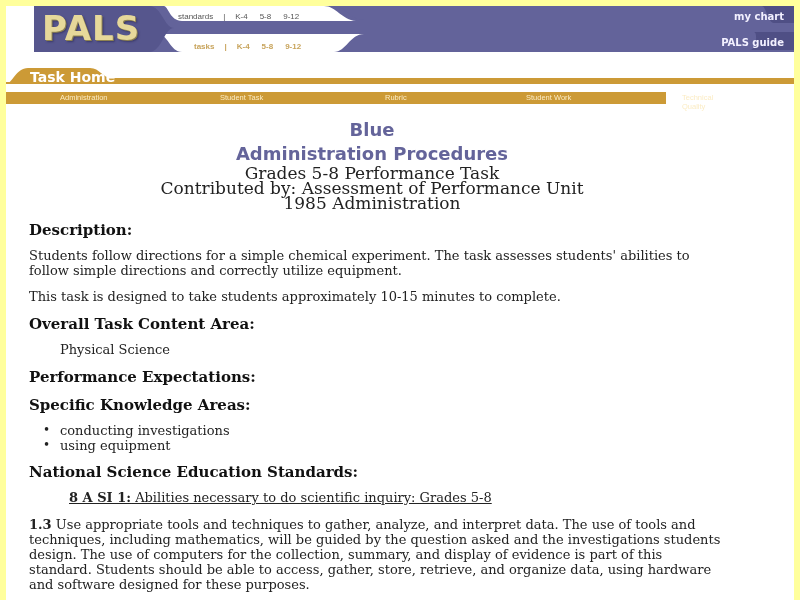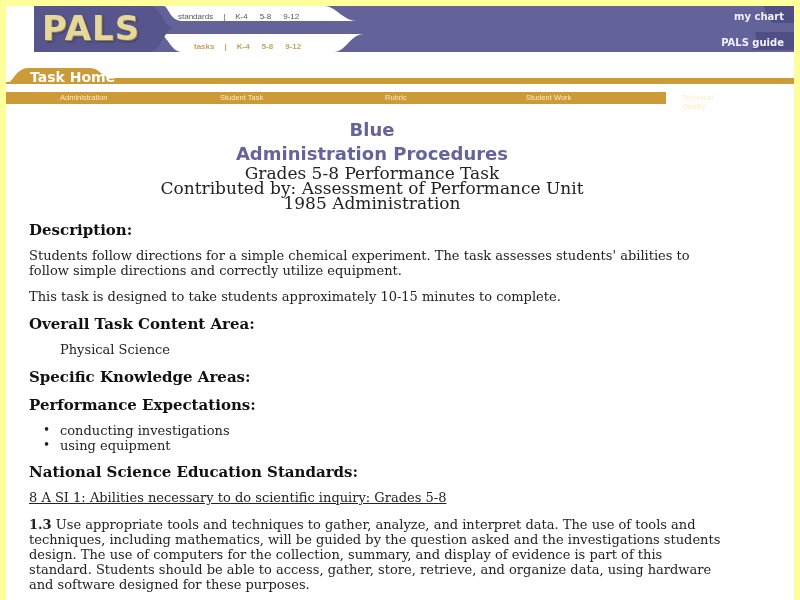--- a/index.html
+++ b/index.html
@@ -109,21 +109,21 @@
     .indent { padding-left: 31px; }
     ul { margin-left: 31px; list-style: none; margin-bottom: 8px; }
     ul li { font-size: 13px; line-height: 15px; position: relative; padding-left: 0; }
     ul li::before {
       content: "•"; position: absolute; left: -17px; top: 0; font-size: 12px;
     }
     .std-link {
       font-size: 13px; line-height: 15px; text-decoration: underline; color: #222;
       margin-bottom: 12px; display: block;
     }
-    .std-link b { font-weight: normal; }
+    .std-link b { font-weight: bold; margin-left: 40px; }
   </style>
 </head>
 <body>
 
 <div class="page">
 
   <div class="header">
     <svg class="header-band" width="788" height="46" viewBox="0 0 788 46">
 
       <path d="M0,0 L788,0 L788,46 L0,46 Z" fill="#63639a"></path>
@@ -185,23 +185,23 @@
     </div>
 
     <div class="section">
       <h3>Description:</h3>
       <p>Students follow directions for a simple chemical experiment. The task assesses students' abilities to follow simple directions and correctly utilize equipment.</p>
       <p>This task is designed to take students approximately 10-15 minutes to complete.</p>
 
       <h3>Overall Task Content Area:</h3>
       <p class="indent">Physical Science</p>
 
+      <h3>Performance Expectations:</h3>
+
       <h3>Specific Knowledge Areas:</h3>
-
-      <h3>Performance Expectations:</h3>
       <ul>
         <li>conducting investigations</li>
         <li>using equipment</li>
       </ul>
 
       <h3>National Science Education Standards:</h3>
       <a class="std-link"><b>8 A SI 1:</b><span> Abilities necessary to do scientific inquiry: Grades 5-8</span></a>
       <p><b>1.3</b><span> Use appropriate tools and techniques to gather, analyze, and interpret data. The use of tools and techniques, including mathematics, will be guided by the question asked and the investigations students design. The use of computers for the collection, summary, and display of evidence is part of this standard. Students should be able to access, gather, store, retrieve, and organize data, using hardware and software designed for these purposes.</span></p>
     </div>
   </div>

